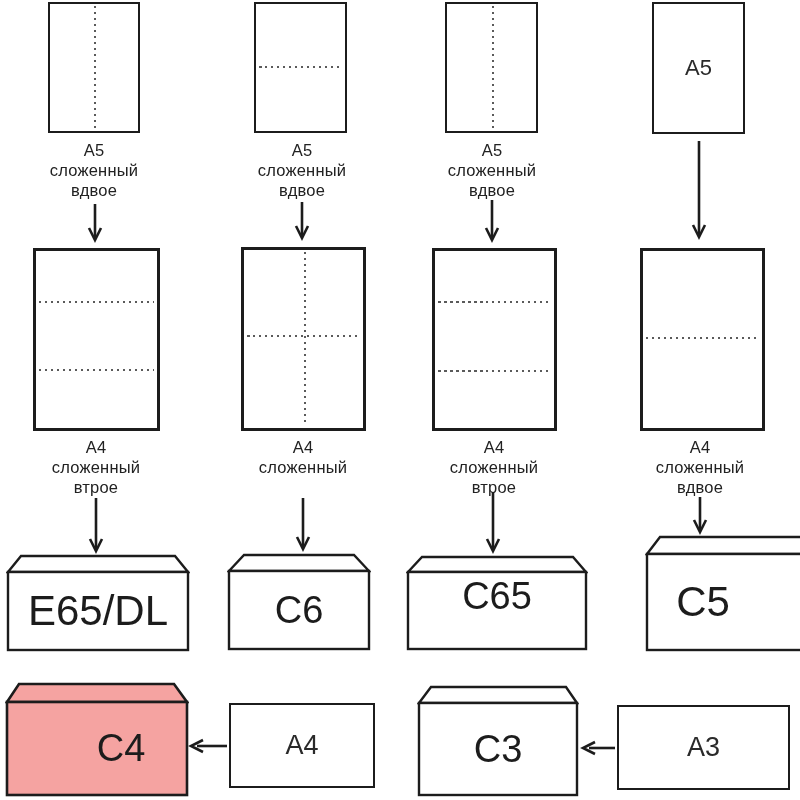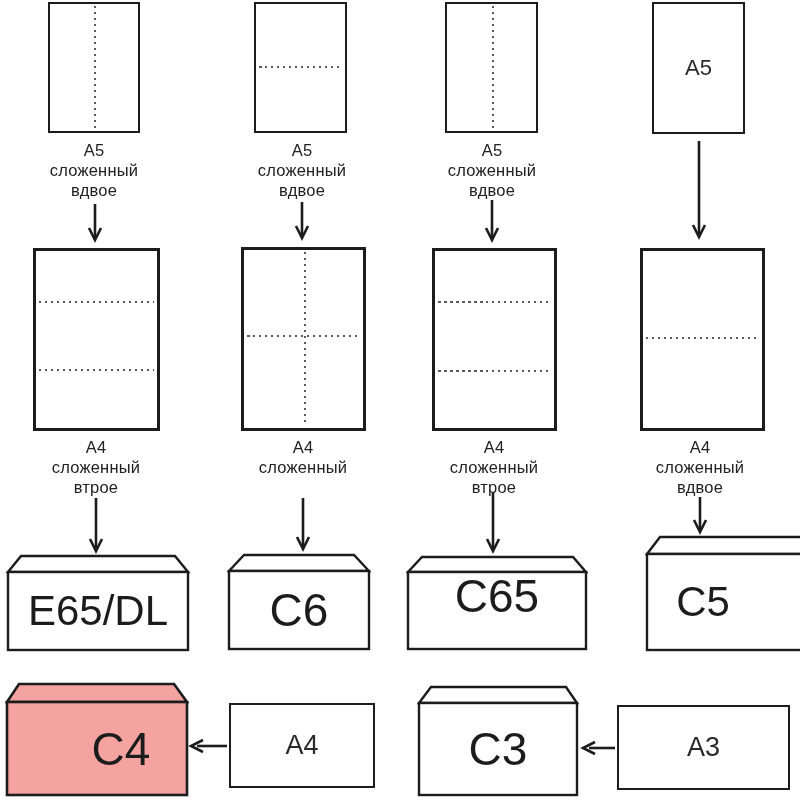--- a/index.html
+++ b/index.html
@@ -54,21 +54,21 @@
     color: #2a2a2a;
   }
   .env { position: absolute; }
   .env svg { display: block; }
   .env .paper { fill: var(--paper); stroke: var(--ink); stroke-width: 2.4; }
   .env .pink { fill: var(--c4-fill); stroke: var(--ink); stroke-width: 2.6; }
   .env-label {
     position: absolute;
     left: 0; right: 0; bottom: 2px;
     display: flex; align-items: center; justify-content: center;
-    font-size: 46px;
+    font-size: 38px;
     color: var(--ink);
   }
   .srcrect {
     position: absolute;
     background: var(--paper);
     border: 2.5px solid var(--ink);
     display: flex; align-items: center; justify-content: center;
     font-size: 27px;
     color: #2a2a2a;
   }

